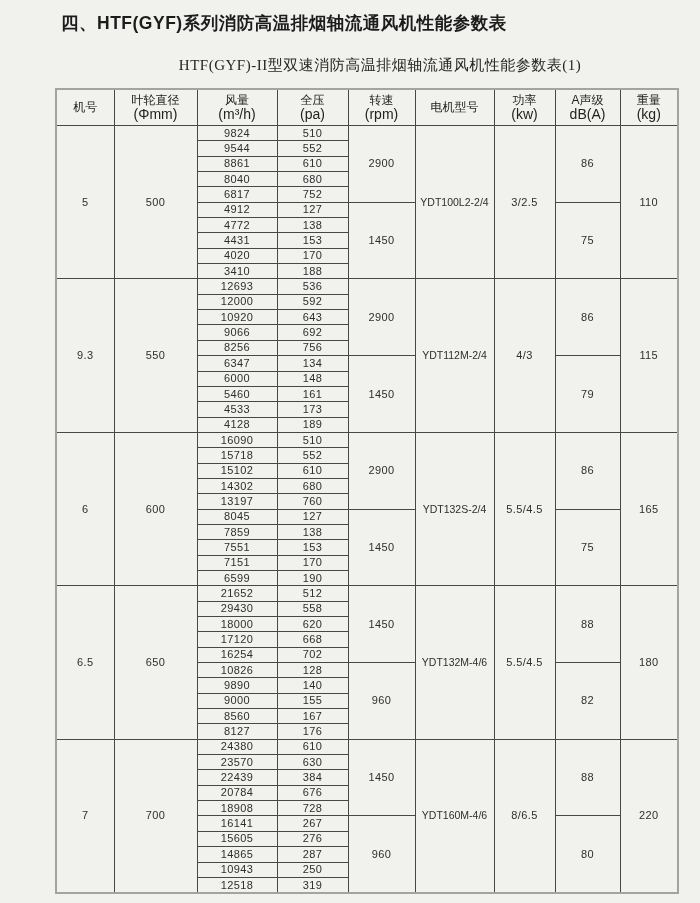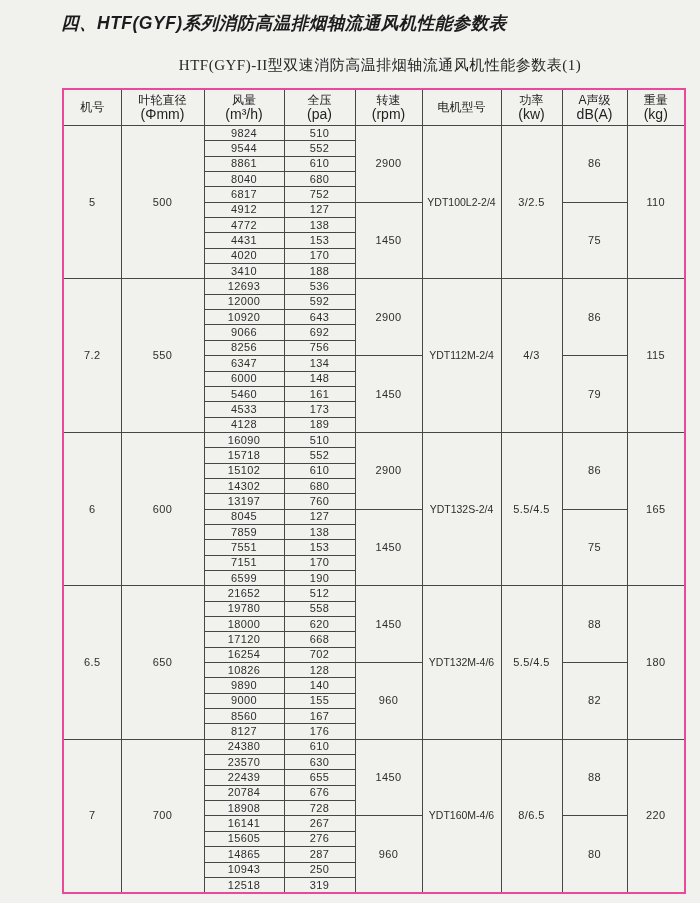--- a/index.html
+++ b/index.html
@@ -17,44 +17,43 @@
   }
   .page-title {
     position: absolute;
     left: 61px;
     top: 11px;
     font-size: 17.5px;
     font-weight: bold;
     color: #1c1c1c;
     letter-spacing: 0.5px;
     white-space: nowrap;
-    font-style: italic;
   }
   .page-subtitle {
     position: absolute;
     left: 0;
     top: 56px;
     width: 100%;
     text-align: center;
     padding-left: 60px;
     box-sizing: border-box;
     font-size: 15px;
     font-family: "Liberation Serif", "DejaVu Serif", serif;
     color: #262626;
     letter-spacing: 0.5px;
     white-space: nowrap;
   }
   table.spec-table {
     position: absolute;
-    left: 62px;
+    left: 55px;
     top: 88px;
     width: 622px;
     border-collapse: collapse;
     table-layout: fixed;
-    border: 2px solid #ec4899;
+    border: 2px solid #a3a3a3;
     background: transparent;
   }
   table.spec-table th,
   table.spec-table td {
     border: 1px solid #474747;
     text-align: center;
     vertical-align: middle;
     padding: 0;
     overflow: hidden;
     color: #2e2e2e;
@@ -182,21 +181,21 @@
       </tr>
       <tr>
         <td>4020</td>
         <td>170</td>
       </tr>
       <tr>
         <td>3410</td>
         <td>188</td>
       </tr>
       <tr>
-        <td rowspan="10">7.2</td>
+        <td rowspan="10">9.3</td>
         <td rowspan="10">550</td>
         <td>12693</td>
         <td>536</td>
         <td rowspan="5">2900</td>
         <td rowspan="10" class="motor">YDT112M-2/4</td>
         <td rowspan="10">4/3</td>
         <td rowspan="5">86</td>
         <td rowspan="10">115</td>
       </tr>
       <tr>
@@ -291,21 +290,21 @@
         <td rowspan="10">650</td>
         <td>21652</td>
         <td>512</td>
         <td rowspan="5">1450</td>
         <td rowspan="10" class="motor">YDT132M-4/6</td>
         <td rowspan="10">5.5/4.5</td>
         <td rowspan="5">88</td>
         <td rowspan="10">180</td>
       </tr>
       <tr>
-        <td>19780</td>
+        <td>29430</td>
         <td>558</td>
       </tr>
       <tr>
         <td>18000</td>
         <td>620</td>
       </tr>
       <tr>
         <td>17120</td>
         <td>668</td>
       </tr>
@@ -345,21 +344,21 @@
         <td rowspan="10">8/6.5</td>
         <td rowspan="5">88</td>
         <td rowspan="10">220</td>
       </tr>
       <tr>
         <td>23570</td>
         <td>630</td>
       </tr>
       <tr>
         <td>22439</td>
-        <td>655</td>
+        <td>384</td>
       </tr>
       <tr>
         <td>20784</td>
         <td>676</td>
       </tr>
       <tr>
         <td>18908</td>
         <td>728</td>
       </tr>
       <tr>

